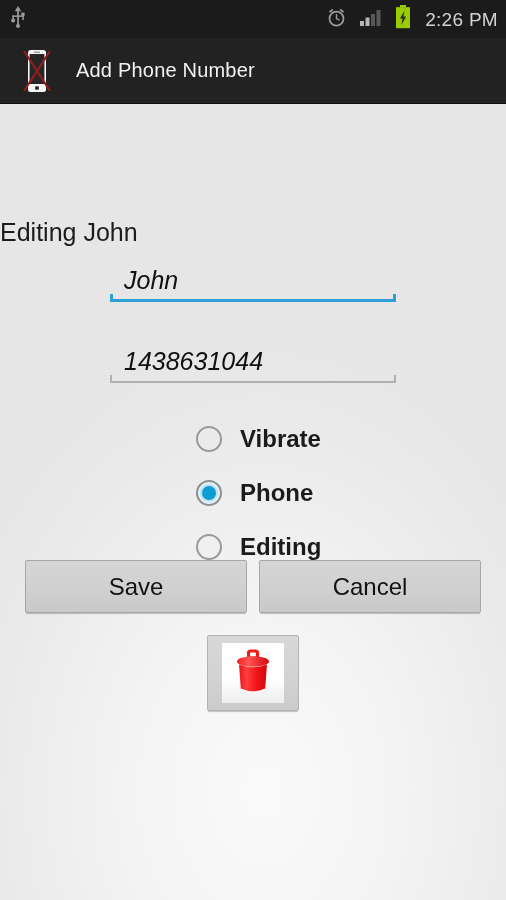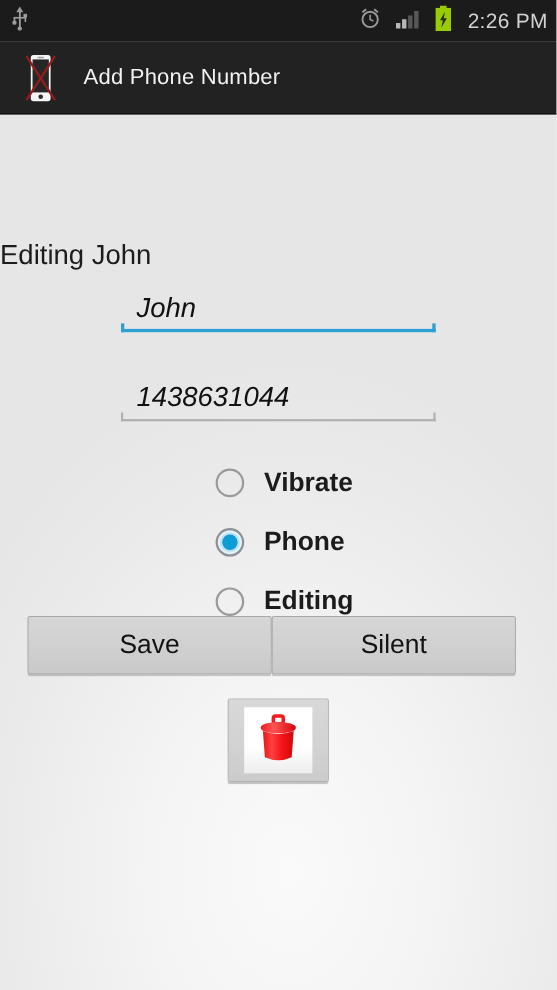--- a/index.html
+++ b/index.html
@@ -160,20 +160,21 @@
     margin-left: 18px;
   }
 
   
   .btn-row {
     position: absolute;
     top: 455px;
     left: 25px;
     width: 456px;
     display: flex;
+    justify-content: space-between;
   }
   .btn {
     width: 222px;
     height: 53px;
     border: 1px solid #a7a7a7;
     border-radius: 2px;
     background: linear-gradient(to bottom, #d6d6d6 0%, #d0d0d0 55%, #c9c9c9 100%);
     box-shadow: 0 2px 1px -1px rgba(0,0,0,0.22);
     display: flex;
     align-items: center;
@@ -302,21 +303,21 @@
 
       <div class="radio-row">
         <span class="radio-outer"></span>
         <span class="radio-label">Editing</span>
       </div>
 
     </div>
 
     <div class="btn-row">
       <div class="btn">Save</div>
-      <div class="btn">Silent</div>
+      <div class="btn">Cancel</div>
     </div>
 
     <div id="delete-button">
       <span class="icon-plate">
         <span>
           <svg width="44" height="46" viewBox="0 0 44 46">
             <defs>
               <linearGradient id="canGrad" x1="0" y1="0" x2="1" y2="0">
                 <stop offset="0%" stop-color="#e8161a"></stop>
                 <stop offset="28%" stop-color="#ff4040"></stop>

